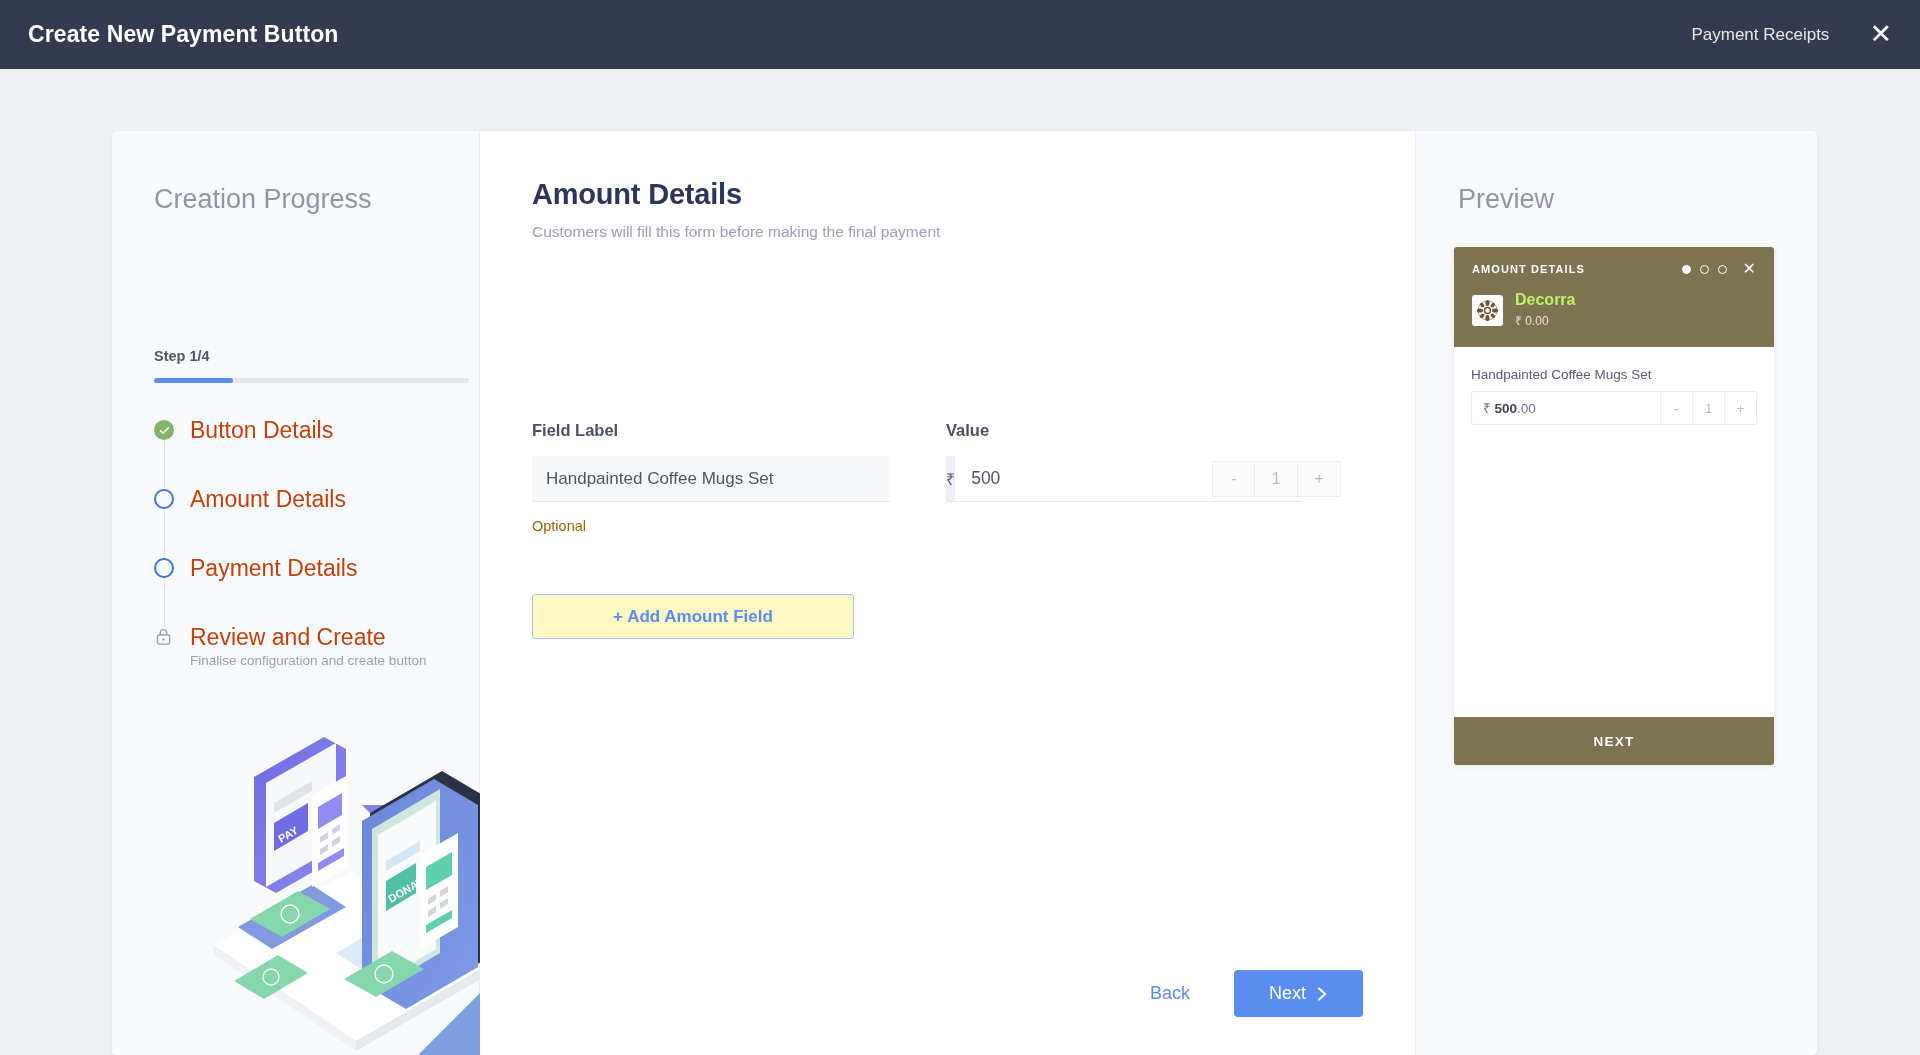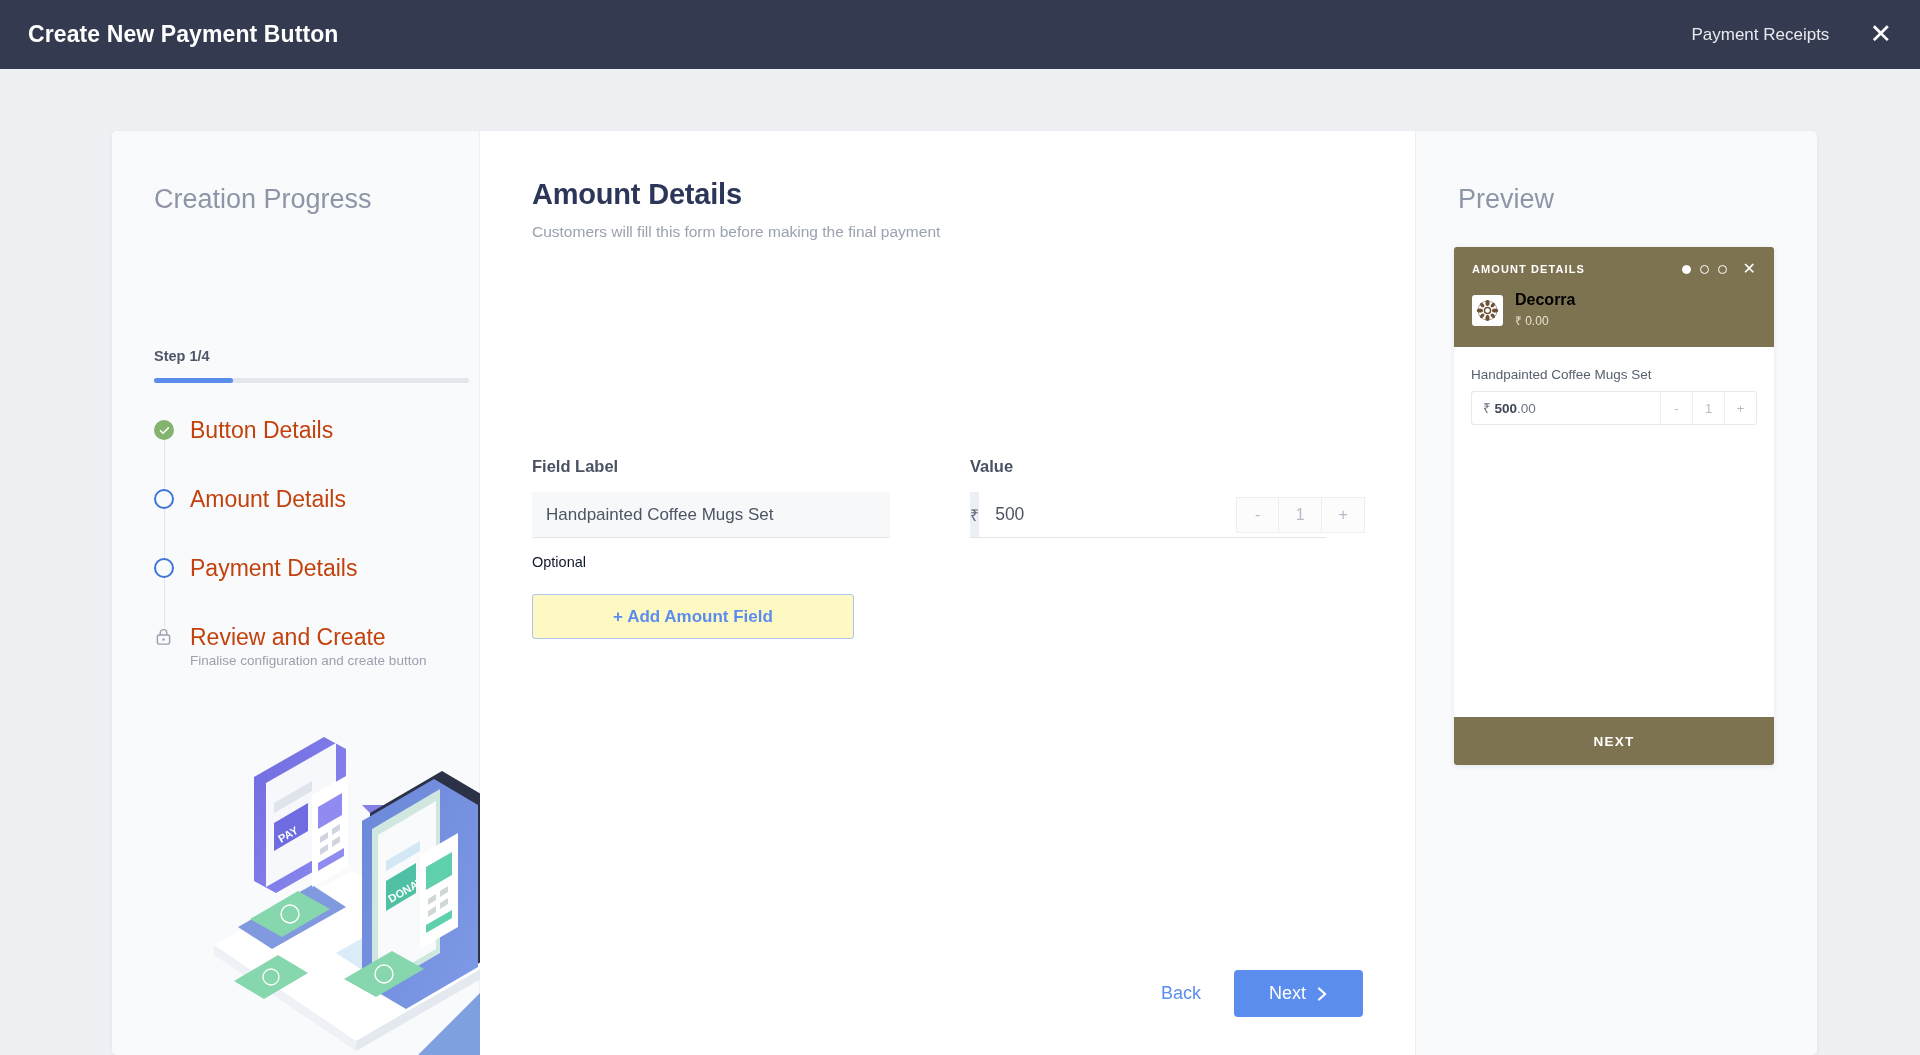--- a/index.html
+++ b/index.html
@@ -110,34 +110,34 @@
     position: absolute; top: 47px; left: 52px;
     font-size: 29px; color: #2c3659; font-weight: bold; letter-spacing: -.2px;
   }
   .main-sub {
     position: absolute; top: 92px; left: 52px;
     font-size: 15.5px; color: #9aa1af;
   }
 
   .fields {
     position: absolute; top: 290px; left: 52px; right: 52px;
-    display: flex; gap: 80px; margin-top: 36px;
+    display: flex; gap: 56px;
   }
   .field-col-a { width: 358px; }
   .field-col-b { width: 356px; }
   .field-lab {
     font-size: 16.5px; color: #4a5162; font-weight: bold; margin-bottom: 16px;
   }
   .text-input {
     width: 100%; height: 46px;
     background: #f7f8fa; border: none; border-bottom: 1.5px solid #e3e6eb;
     font-size: 17px; color: #4d5464; padding: 0 14px;
     font-family: "Liberation Sans", sans-serif;
   }
-  .helper { font-size: 14.5px; color: #0f172a; margin-top: 16px; }
+  .helper { font-size: 14.5px; color: #a16207; margin-top: 16px; }
 
   .value-row {
     width: 100%; height: 46px; display: flex; align-items: stretch;
     border-bottom: 1.5px solid #e3e6eb; background: #fff;
   }
   .cur-chip {
     width: 52px; background: #eceff6; display: flex;
     align-items: center; justify-content: center;
     font-size: 16px; color: #5e6576;
   }
@@ -161,21 +161,21 @@
     width: 322px; height: 45px;
     border: 1px solid #aec3ee; border-radius: 3px;
     background: #fef9c3; color: #5b8def;
     font-size: 17px; font-weight: bold;
     font-family: "Liberation Sans", sans-serif;
     cursor: pointer;
   }
 
   .footer {
     position: absolute; bottom: 38px; right: 52px;
-    display: flex; align-items: center; gap: 33px;
+    display: flex; align-items: center; gap: 44px;
   }
   .back-btn {
     background: none; border: none; cursor: pointer;
     font-size: 18px; color: #5b8def;
     font-family: "Liberation Sans", sans-serif;
   }
   .next-btn {
     width: 129px; height: 47px; border: none; border-radius: 4px;
     background: #5b8def; color: #fff; font-size: 18px;
     display: flex; align-items: center; justify-content: center; gap: 11px;
@@ -207,21 +207,21 @@
   }
   .ph-dots { margin-left: auto; display: flex; align-items: center; gap: 9px; }
   .ph-dot { width: 9px; height: 9px; border-radius: 50%; border: 1.4px solid #fff; }
   .ph-dot.on { background: #fff; }
   .ph-x { color: #fff; font-size: 16px; margin-left: 7px; line-height: 1; cursor: pointer; }
   .ph-row2 { display: flex; align-items: center; gap: 12px; margin-top: 14px; }
   .ph-logo {
     width: 31px; height: 31px; border-radius: 3px; background: #fff;
     display: flex; align-items: center; justify-content: center; flex: none;
   }
-  .ph-name { color: #000000; font-size: 16px; font-weight: bold; line-height: 18px; }
+  .ph-name { color: #bef264; font-size: 16px; font-weight: bold; line-height: 18px; }
   .ph-amt { color: #e8e2d2; font-size: 12px; margin-top: 3px; }
   .phone-body { flex: 1 1 auto; background: #fff; padding: 20px 17px; }
   .pb-label { font-size: 13.5px; color: #58606f; margin-bottom: 9px; }
   .pb-box {
     height: 34px; border: 1px solid #e6e8ed; border-radius: 3px;
     display: flex; align-items: center; background: #fff;
   }
   .pb-price { flex: 1 1 auto; padding-left: 11px; font-size: 13.5px; color: #3f4654; }
   .pb-price b { font-weight: bold; }
   .pb-price span { color: #6d7484; }

